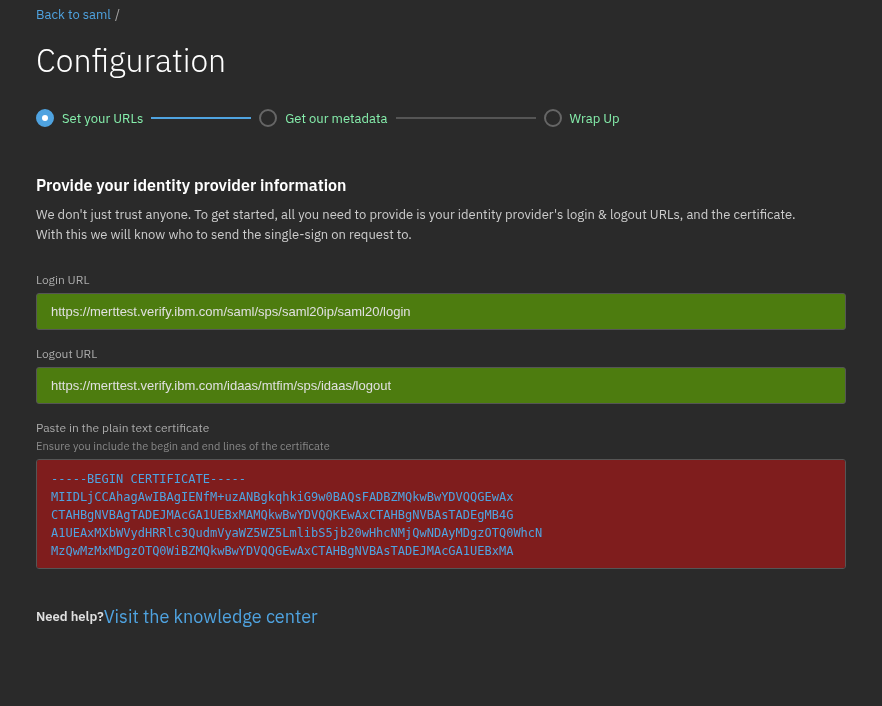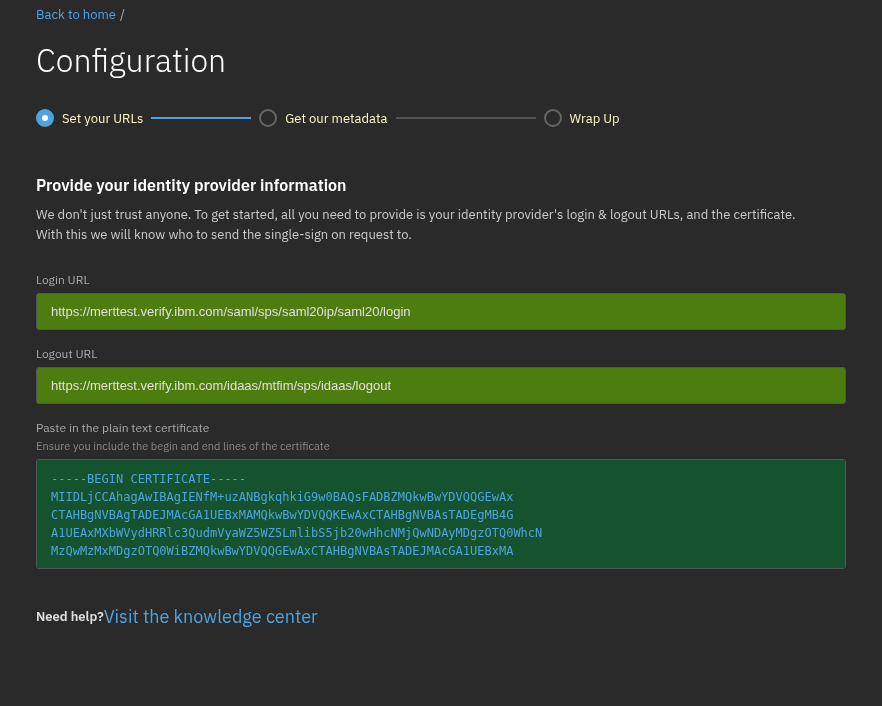--- a/index.html
+++ b/index.html
@@ -66,21 +66,21 @@
     .step-circle.active::after {
       content: '';
       width: 6px;
       height: 6px;
       border-radius: 50%;
       background: white;
     }
 
     .step-label {
       font-size: 13px;
-      color: #fef9c3;
+      color: #86efac;
     }
 
     .section-title {
       font-size: 16px;
       font-weight: 600;
       color: #ffffff;
       margin-bottom: 10px;
       margin-top: 48px;
     }
 
@@ -130,21 +130,21 @@
     }
 
     .cert-textarea-wrapper {
       position: relative;
       width: 100%;
     }
 
     .cert-textarea {
       width: 100%;
       height: 110px;
-      background: #14532d;
+      background: #7f1d1d;
       border: 1px solid #555;
       border-radius: 3px;
       color: #4fa3e0;
       font-size: 12px;
       font-family: monospace;
       padding: 10px 14px;
       resize: none;
       outline: none;
       line-height: 1.5;
       overflow-y: scroll;
@@ -201,21 +201,21 @@
     }
 
     .connector-line.completed {
       background: #4fa3e0;
     }
   </style>
 </head>
 <body>
 
 <div class="breadcrumb-bar">
-  <a class="breadcrumb-link">Back to home</a>
+  <a class="breadcrumb-link">Back to saml</a>
   <span class="breadcrumb-separator">/</span>
 </div>
 
 <div class="page-container">
 
   <h1 class="page-title">Configuration</h1>
 
   <div class="stepper-container">
 
     <div class="step-item">

